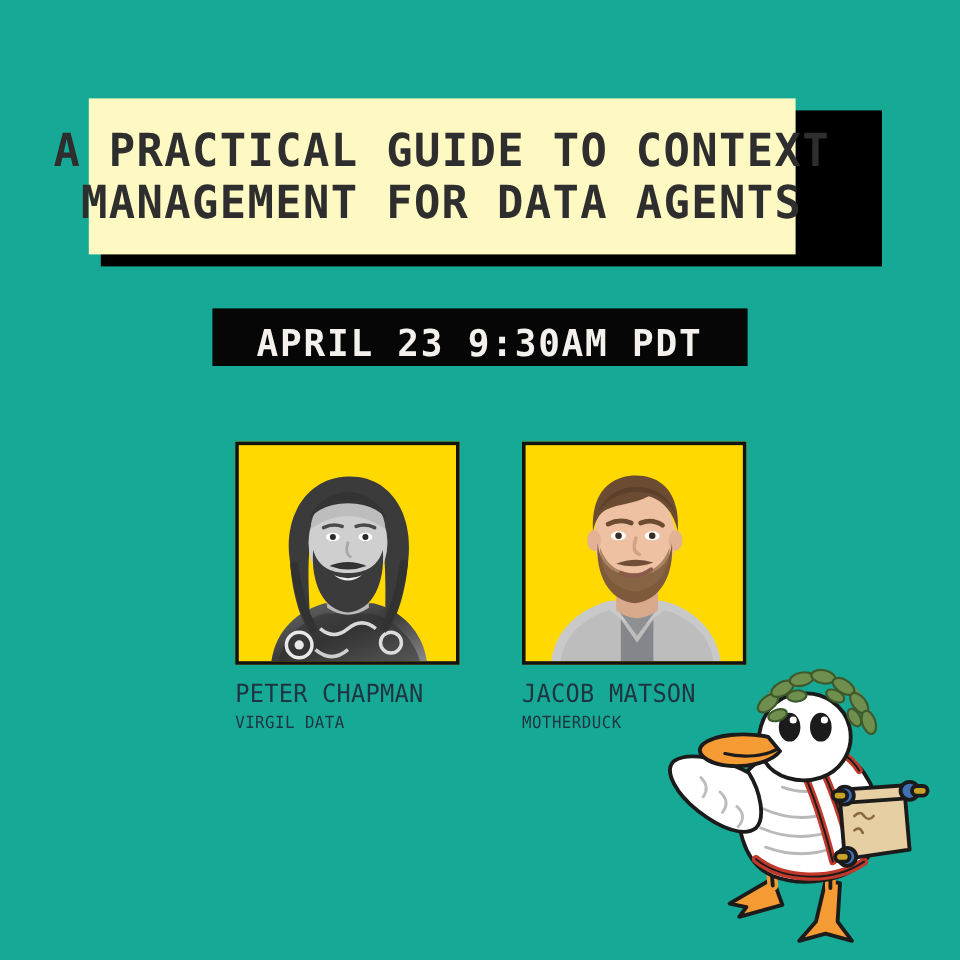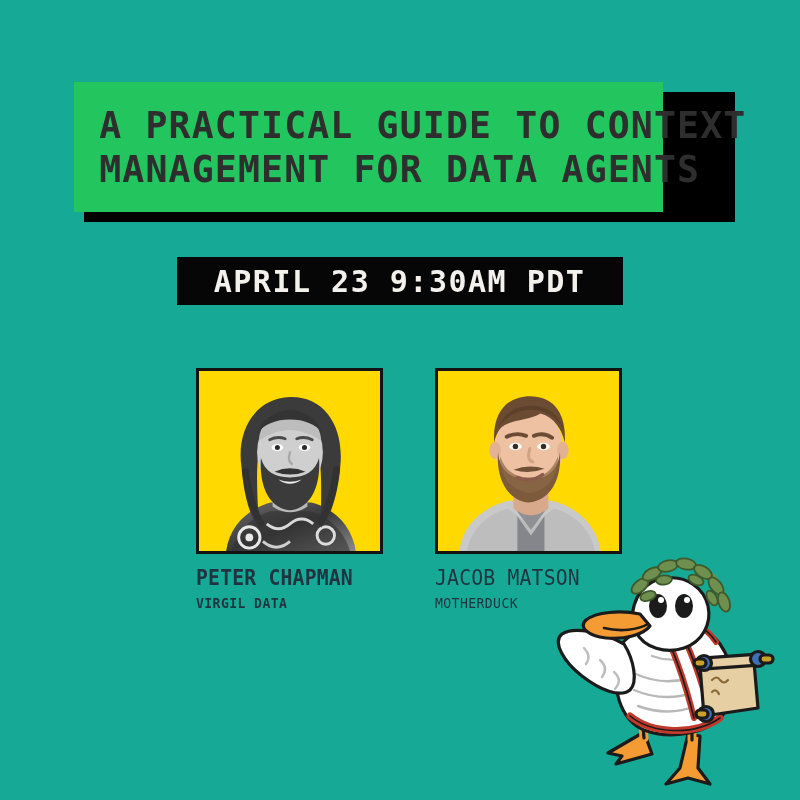--- a/index.html
+++ b/index.html
@@ -34,23 +34,24 @@
     height: 130px;
     background: #000000;
   }
 
   #title-card {
     position: absolute;
     left: 74px;
     top: 82px;
     width: 589px;
     height: 130px;
-    background: #22c55e;
+    background: #fef9c3;
     display: flex;
     flex-direction: column;
+    align-items: center;
     justify-content: center;
     padding: 0 14px;
   }
 
   .title-line {
     font-family: "DejaVu Sans Mono", monospace;
     font-weight: bold;
     font-size: 38px;
     line-height: 44px;
     letter-spacing: 1.2px;
@@ -62,21 +63,21 @@
 
   
   #date-banner {
     position: absolute;
     left: 177px;
     top: 257px;
     width: 446px;
     height: 48px;
     background: #060606;
     display: flex;
-    align-items: center;
+    align-items: flex-end;
     justify-content: center;
   }
 
   #date-text {
     font-family: "DejaVu Sans Mono", monospace;
     font-weight: bold;
     font-size: 31px;
     letter-spacing: 1.5px;
     color: #f4f1ec;
     white-space: nowrap;
@@ -91,21 +92,21 @@
     width: 412px;
     height: 250px;
   }
 
   .speaker {
     position: absolute;
     top: 0;
     width: 187px;
   }
 
-  .speaker.s0 { left: 0px; font-weight: bold; }
+  .speaker.s0 { left: 0px; }
   .speaker.s1 { left: 239px; }
 
   .portrait-frame {
     width: 187px;
     height: 186px;
     border: 3px solid #131313;
     background: #ffd900;
     overflow: hidden;
     position: relative;
   }

